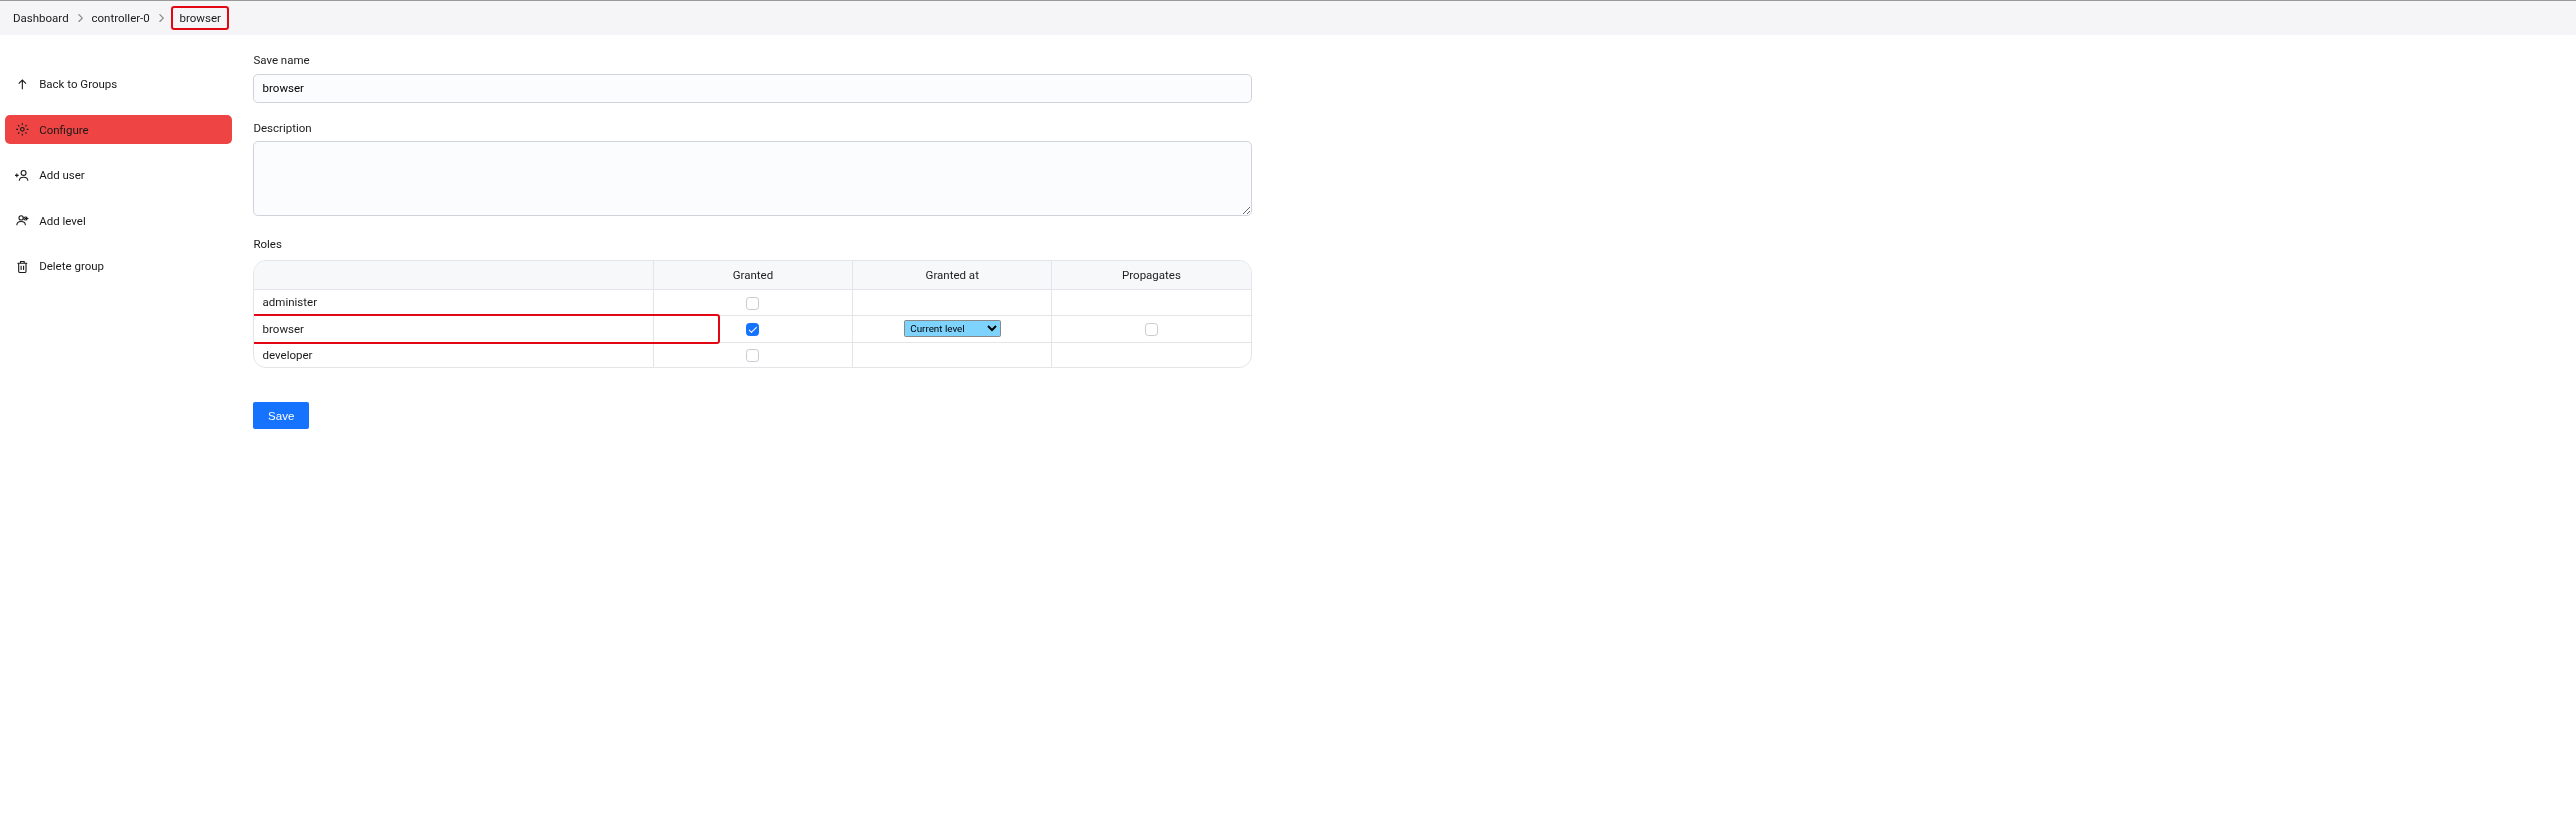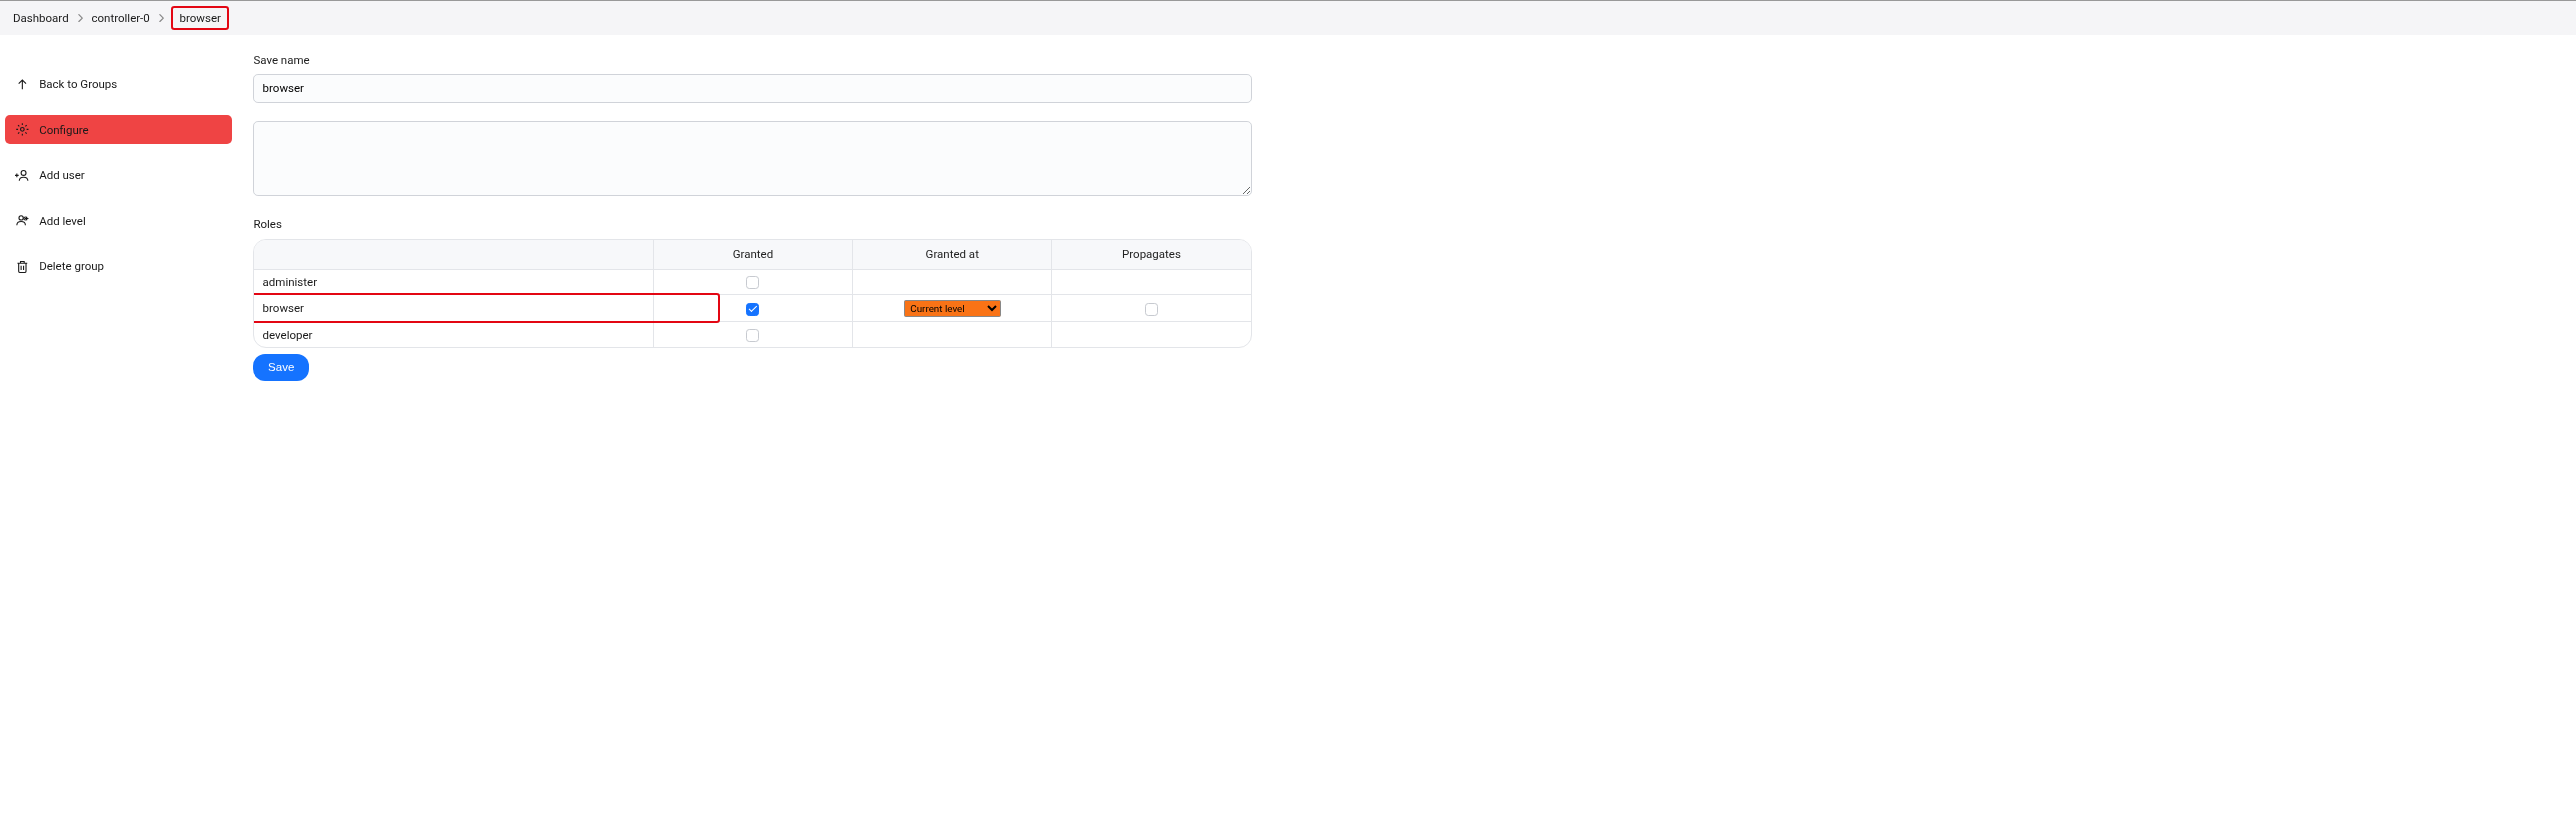--- a/index.html
+++ b/index.html
@@ -192,34 +192,34 @@
       border: 2.5px solid #e30613;
       border-radius: 3.3px;
       pointer-events: none;
     }
     .row-wrap { position: relative; }
     select.level-select {
       font-size: 9.8px;
       padding: 0.8px 1.6px;
       border: 0.8px solid #888;
       border-radius: 1.6px;
-      background: #f97316;
+      background: #7dd3fc;
       font-family: inherit;
       width: 97px;
     }
     
     .btn-primary {
       background: #1573ff;
       color: #fff;
       border: none;
-      border-radius: 12px;
+      border-radius: 2px;
       padding: 7.4px 14.7px;
       font-size: 11.5px;
       cursor: pointer;
-      margin-top: 6px;
+      margin-top: 34px;
     }
   </style>
 </head>
 <body>
 
 <div class="breadcrumb-bar">
   <span class="breadcrumb-item">Dashboard</span>
   <span class="breadcrumb-sep">
     <svg width="6.5" height="8.2" viewBox="0 0 8 12">
         <path d="M2 1 L7 6 L2 11" stroke="#888" stroke-width="1.8" fill="none" stroke-linecap="round" stroke-linejoin="round"></path>
@@ -283,20 +283,21 @@
     </div>
   </div>
 
   <div class="content">
     <div class="form-group">
       <label class="form-label">Save name</label>
       <input class="form-input" type="text" value="browser" style="">
     </div>
 
     <div class="form-group">
+      <label class="form-label">Description</label>
       <textarea class="form-textarea" style=""></textarea>
     </div>
 
     <div class="roles-label">Roles</div>
 
     <div style="position:relative;">
     <table class="roles-table">
       <colgroup>
         <col class="col-role">
             <col class="col-granted">

